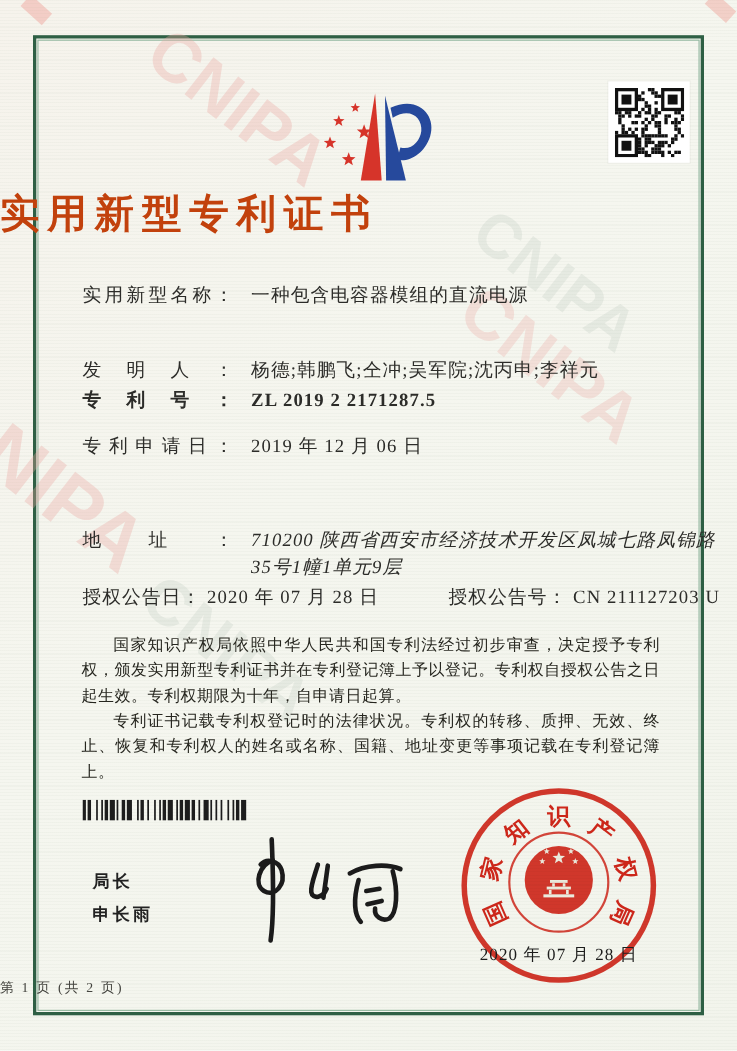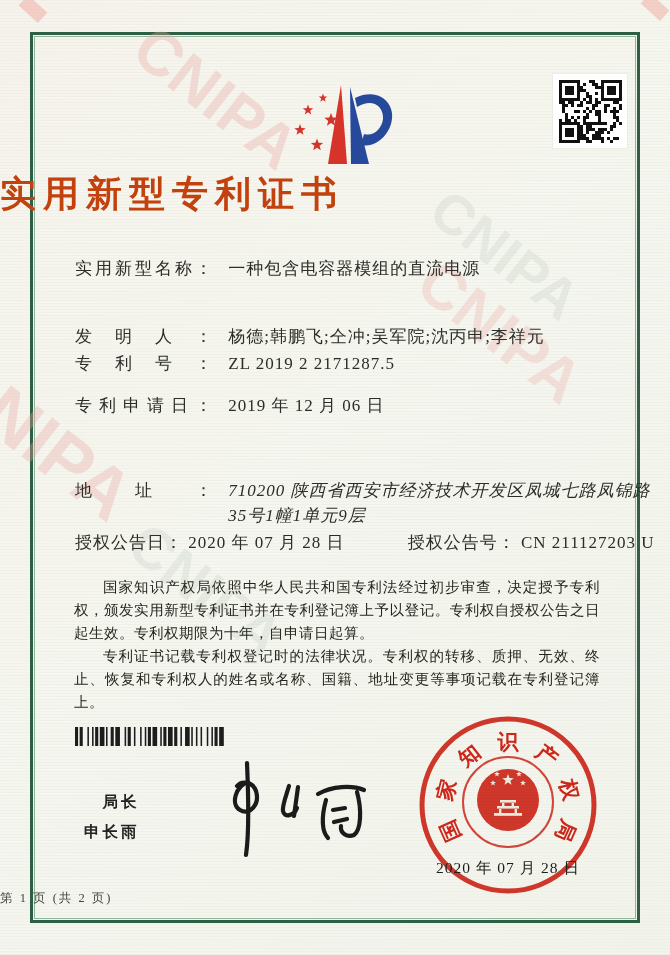--- a/index.html
+++ b/index.html
@@ -35,21 +35,21 @@
       color:#c2410c;letter-spacing:7px;z-index:2;}
   .frow{position:absolute;left:75px;font-size:17px;color:#2c2c29;letter-spacing:1px;z-index:2;}
   .flabel{display:inline-block;width:138px;text-align:justify;text-align-last:justify;vertical-align:top;}
   .fval{display:inline-block;margin-left:10px;max-width:430px;vertical-align:top;line-height:1.45;}
   .grant2{margin-left:58px;}
   .legal{position:absolute;left:74px;right:70px;top:556px;font-size:14.5px;line-height:1.58;
       color:#26261f;text-align:justify;letter-spacing:.5px;z-index:2;margin-top:20px;}
   .legal p{margin:0;text-indent:2em;}
   .barcode{position:absolute;left:75px;top:727px;z-index:2;}
   .officer{position:absolute;left:84px;top:787px;font-size:15.5px;color:#222;letter-spacing:3px;
-      line-height:30px;font-weight:600;z-index:2;text-align:right;}
+      line-height:30px;font-weight:600;z-index:2;}
   .signature{position:absolute;left:192px;top:758px;z-index:2;}
   .seal{position:absolute;left:413px;top:712px;z-index:3;mix-blend-mode:multiply;}
   .footer{position:absolute;left:0;right:0;top:890px;text-align:left;font-size:12.5px;
       color:#44443f;letter-spacing:2px;z-index:2;}
 </style>
 </head>
 <body>
 
 <div class="page">
 
@@ -218,21 +218,21 @@
   <div class="title">实用新型专利证书</div>
 
   <div class="frow" style="top:257px;">
     <span class="flabel">实用新型名称：</span>
     <span class="fval">一种包含电容器模组的直流电源</span>
   </div>
   <div class="frow" style="top:325px;">
     <span class="flabel">发明人：</span>
     <span class="fval">杨德;韩鹏飞;仝冲;吴军院;沈丙申;李祥元</span>
   </div>
-  <div class="frow" style="top:352px;">
+  <div class="frow" style="top:352px;font-weight:bold;">
     <span class="flabel">专利号：</span>
     <span class="fval">ZL 2019 2 2171287.5</span>
   </div>
   <div class="frow" style="top:394px;">
     <span class="flabel">专利申请日：</span>
     <span class="fval">2019 年 12 月 06 日</span>
   </div>
   <div class="frow" style="top:479px;">
     <span class="flabel">地址：</span>
     <span class="fval" style="width:430px;font-style:italic;">710200 陕西省西安市经济技术开发区凤城七路凤锦路35号1幢1单元9层</span>

